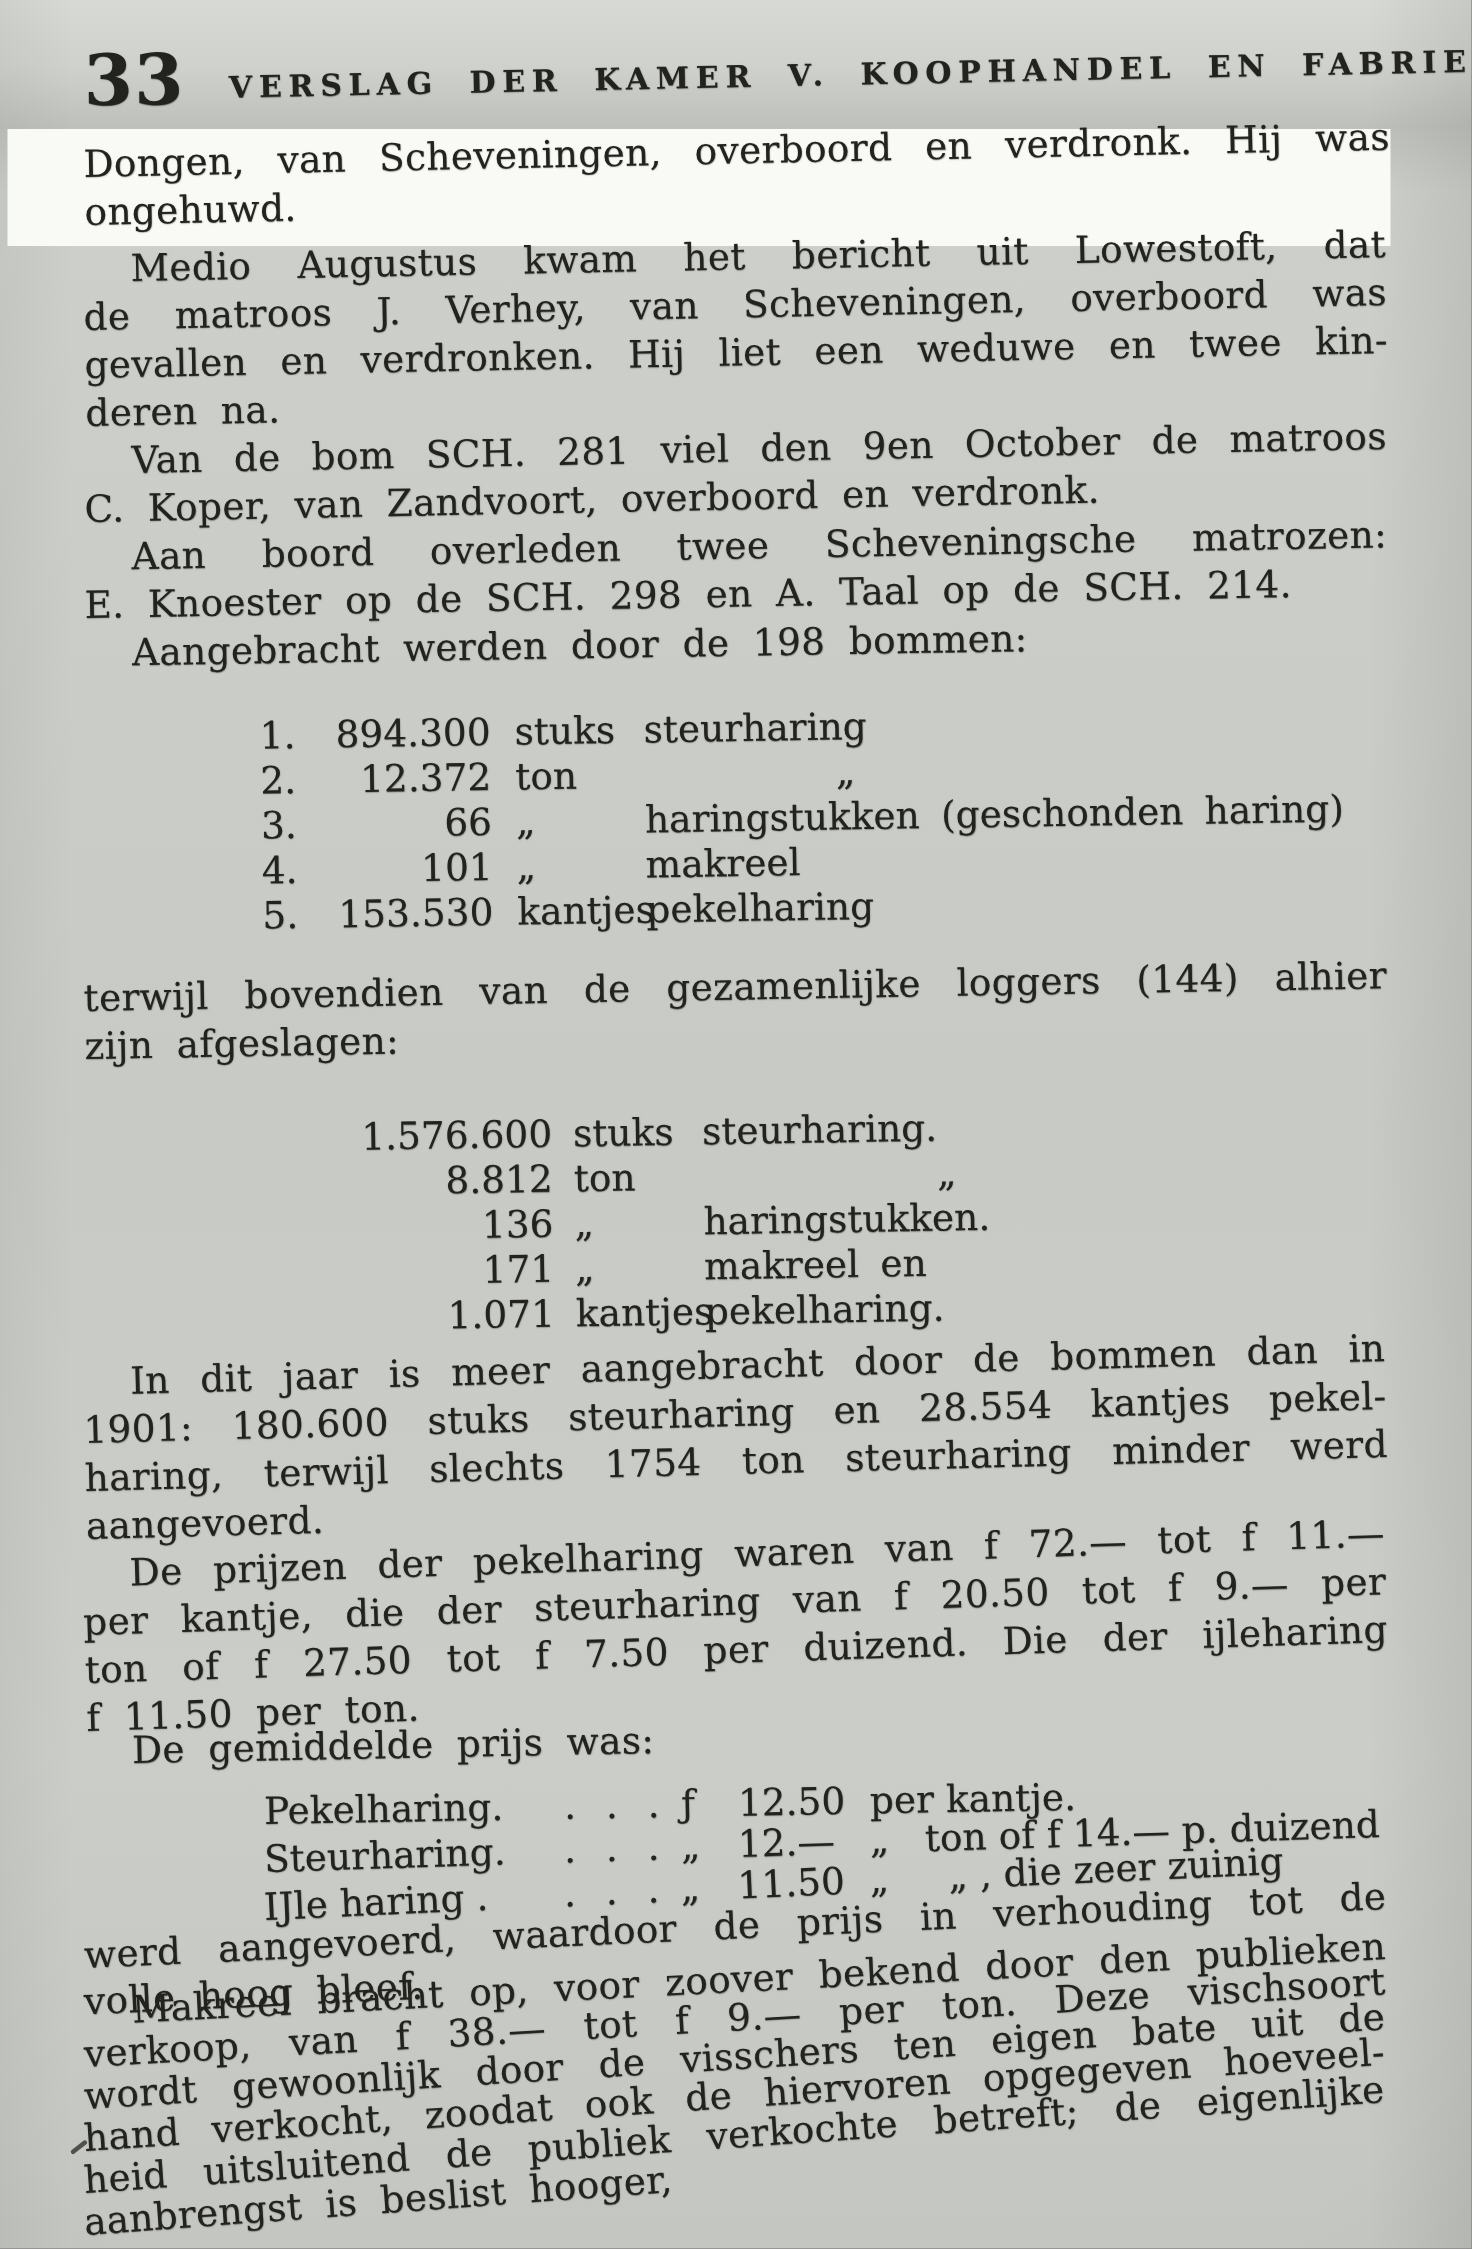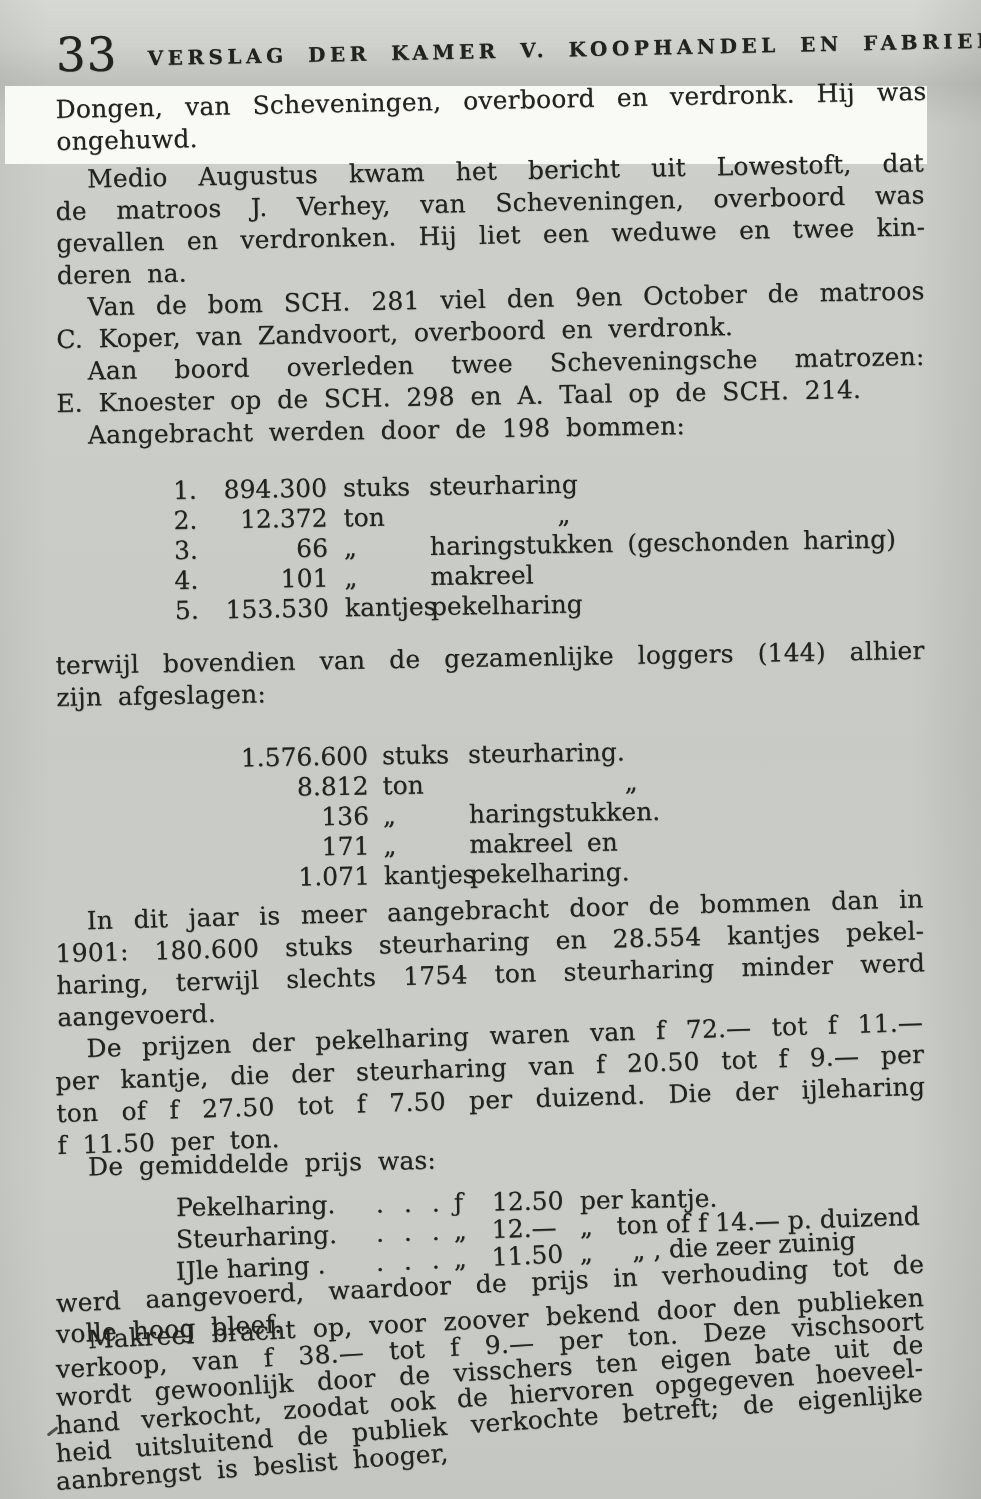--- a/index.html
+++ b/index.html
@@ -21,21 +21,21 @@
     padding: 20px 56px 0 56px;
     text-shadow: 0.2px 0.4px 0.8px rgba(28,28,25,0.55);
   }
   
   .header {
     display: flex; align-items: flex-end;
     height: 58px;
     transform: rotate(-0.5deg); transform-origin: 0 100%;
   }
   .pagenum {
-    font-size: 47px; font-weight: 400; line-height: 1;
+    font-size: 47px; font-weight: 700; line-height: 1;
     letter-spacing: 1px;
     margin-top: 24px;
   }
   .running {
     font-size: 20px; font-weight: 700;
     letter-spacing: 4.5px; word-spacing: 9px;
     margin-left: 30px; padding-bottom: 7px;
     transform: rotate(-0.7deg); transform-origin: 0 100%;
     white-space: nowrap;
   }

